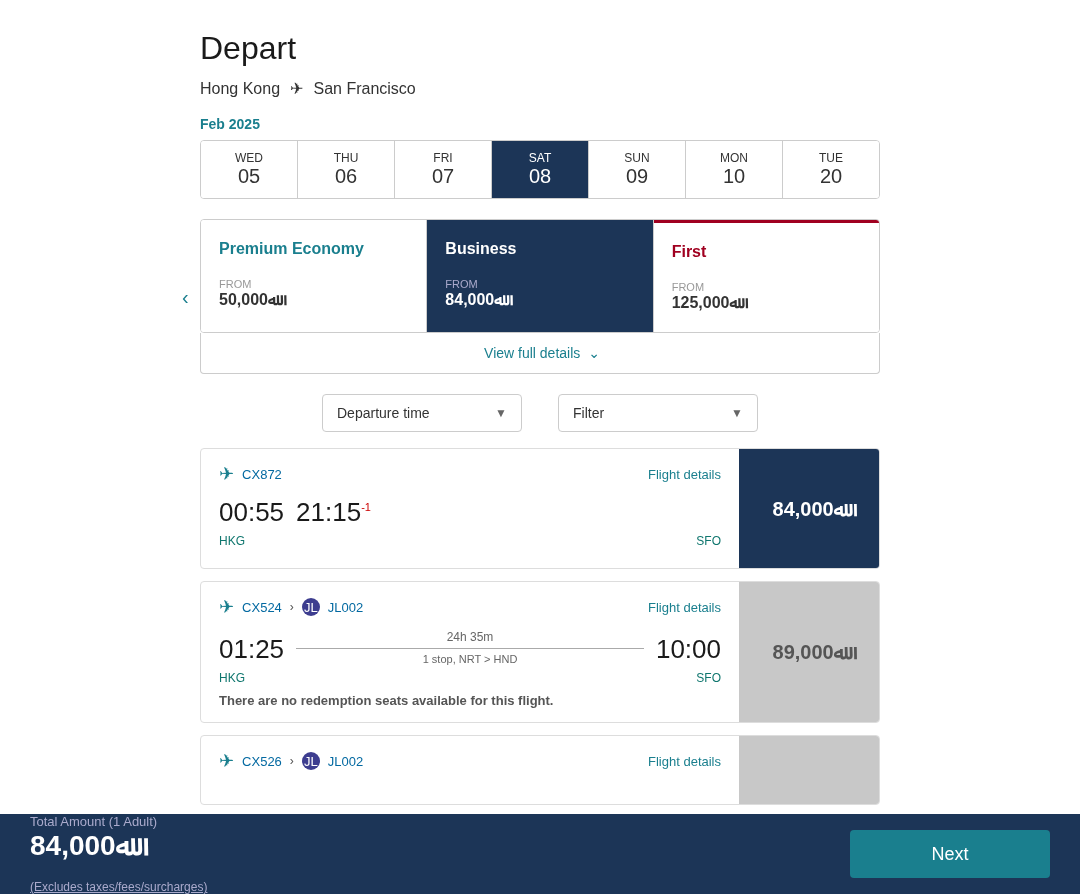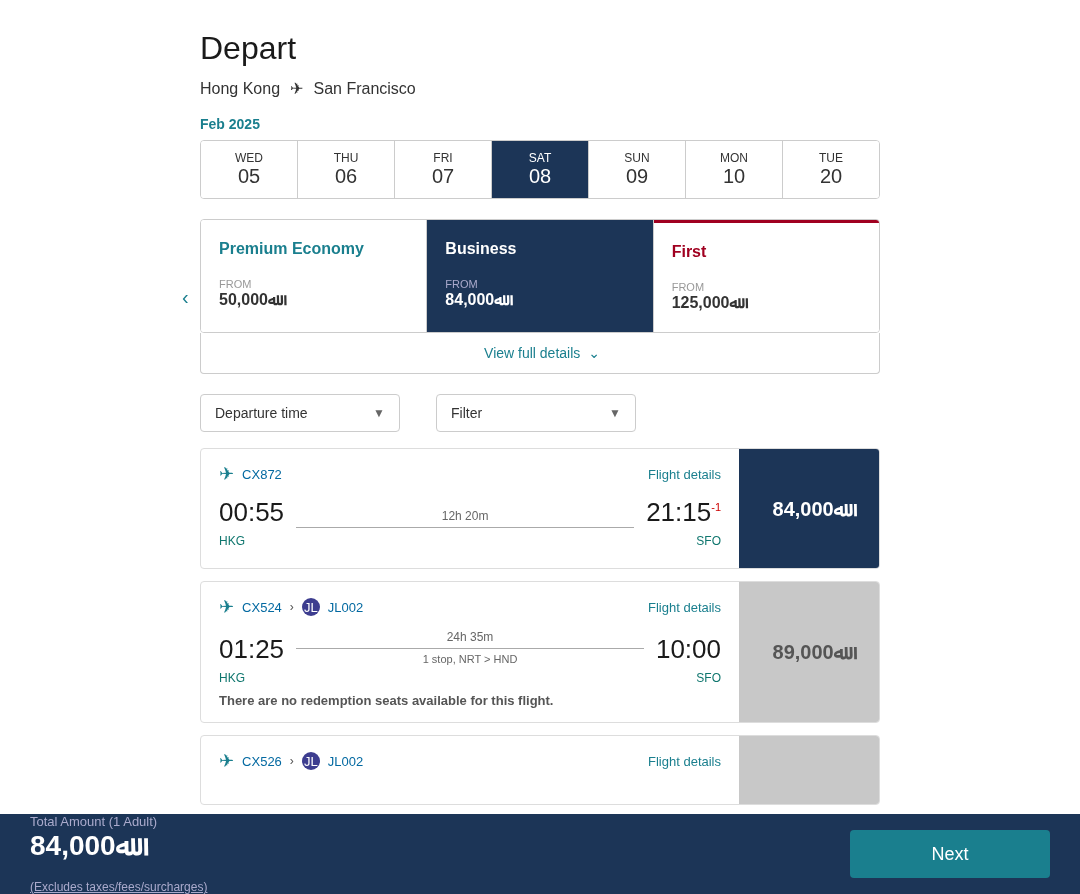--- a/index.html
+++ b/index.html
@@ -174,20 +174,21 @@
 
     .view-full-details span {
       margin-left: 4px;
     }
 
     
     .filters-row {
       display: flex;
       gap: 36px;
       margin: 20px 0 16px 0;
+      justify-content: center;
     }
 
     .filter-select {
       display: flex;
       align-items: center;
       justify-content: space-between;
       border: 1px solid #ccc;
       border-radius: 4px;
       padding: 10px 14px;
       font-size: 14px;
@@ -481,24 +482,20 @@
 
   <div class="flight-card">
     <div class="flight-info">
       <div class="flight-header">
         <span class="airline-icon">✈</span>
         <span class="flight-number">CX872</span>
         <a class="flight-details-link">Flight details</a>
       </div>
       <div class="flight-times">
         <span class="depart-time">00:55</span>
-        <div class="duration-line">
-          <span class="duration-text">12h 20m</span>
-          <hr class="line-hr">
-        </div>
         <span class="arrive-time">21:15<span class="arrive-day">-1</span></span>
       </div>
       <div class="airport-row">
         <span class="airport-depart">HKG</span>
         <span class="airport-arrive" style="margin-left:auto;">SFO</span>
       </div>
     </div>
     <div class="flight-price-panel selected">
       <span>ﷲ84,000</span>
     </div>

